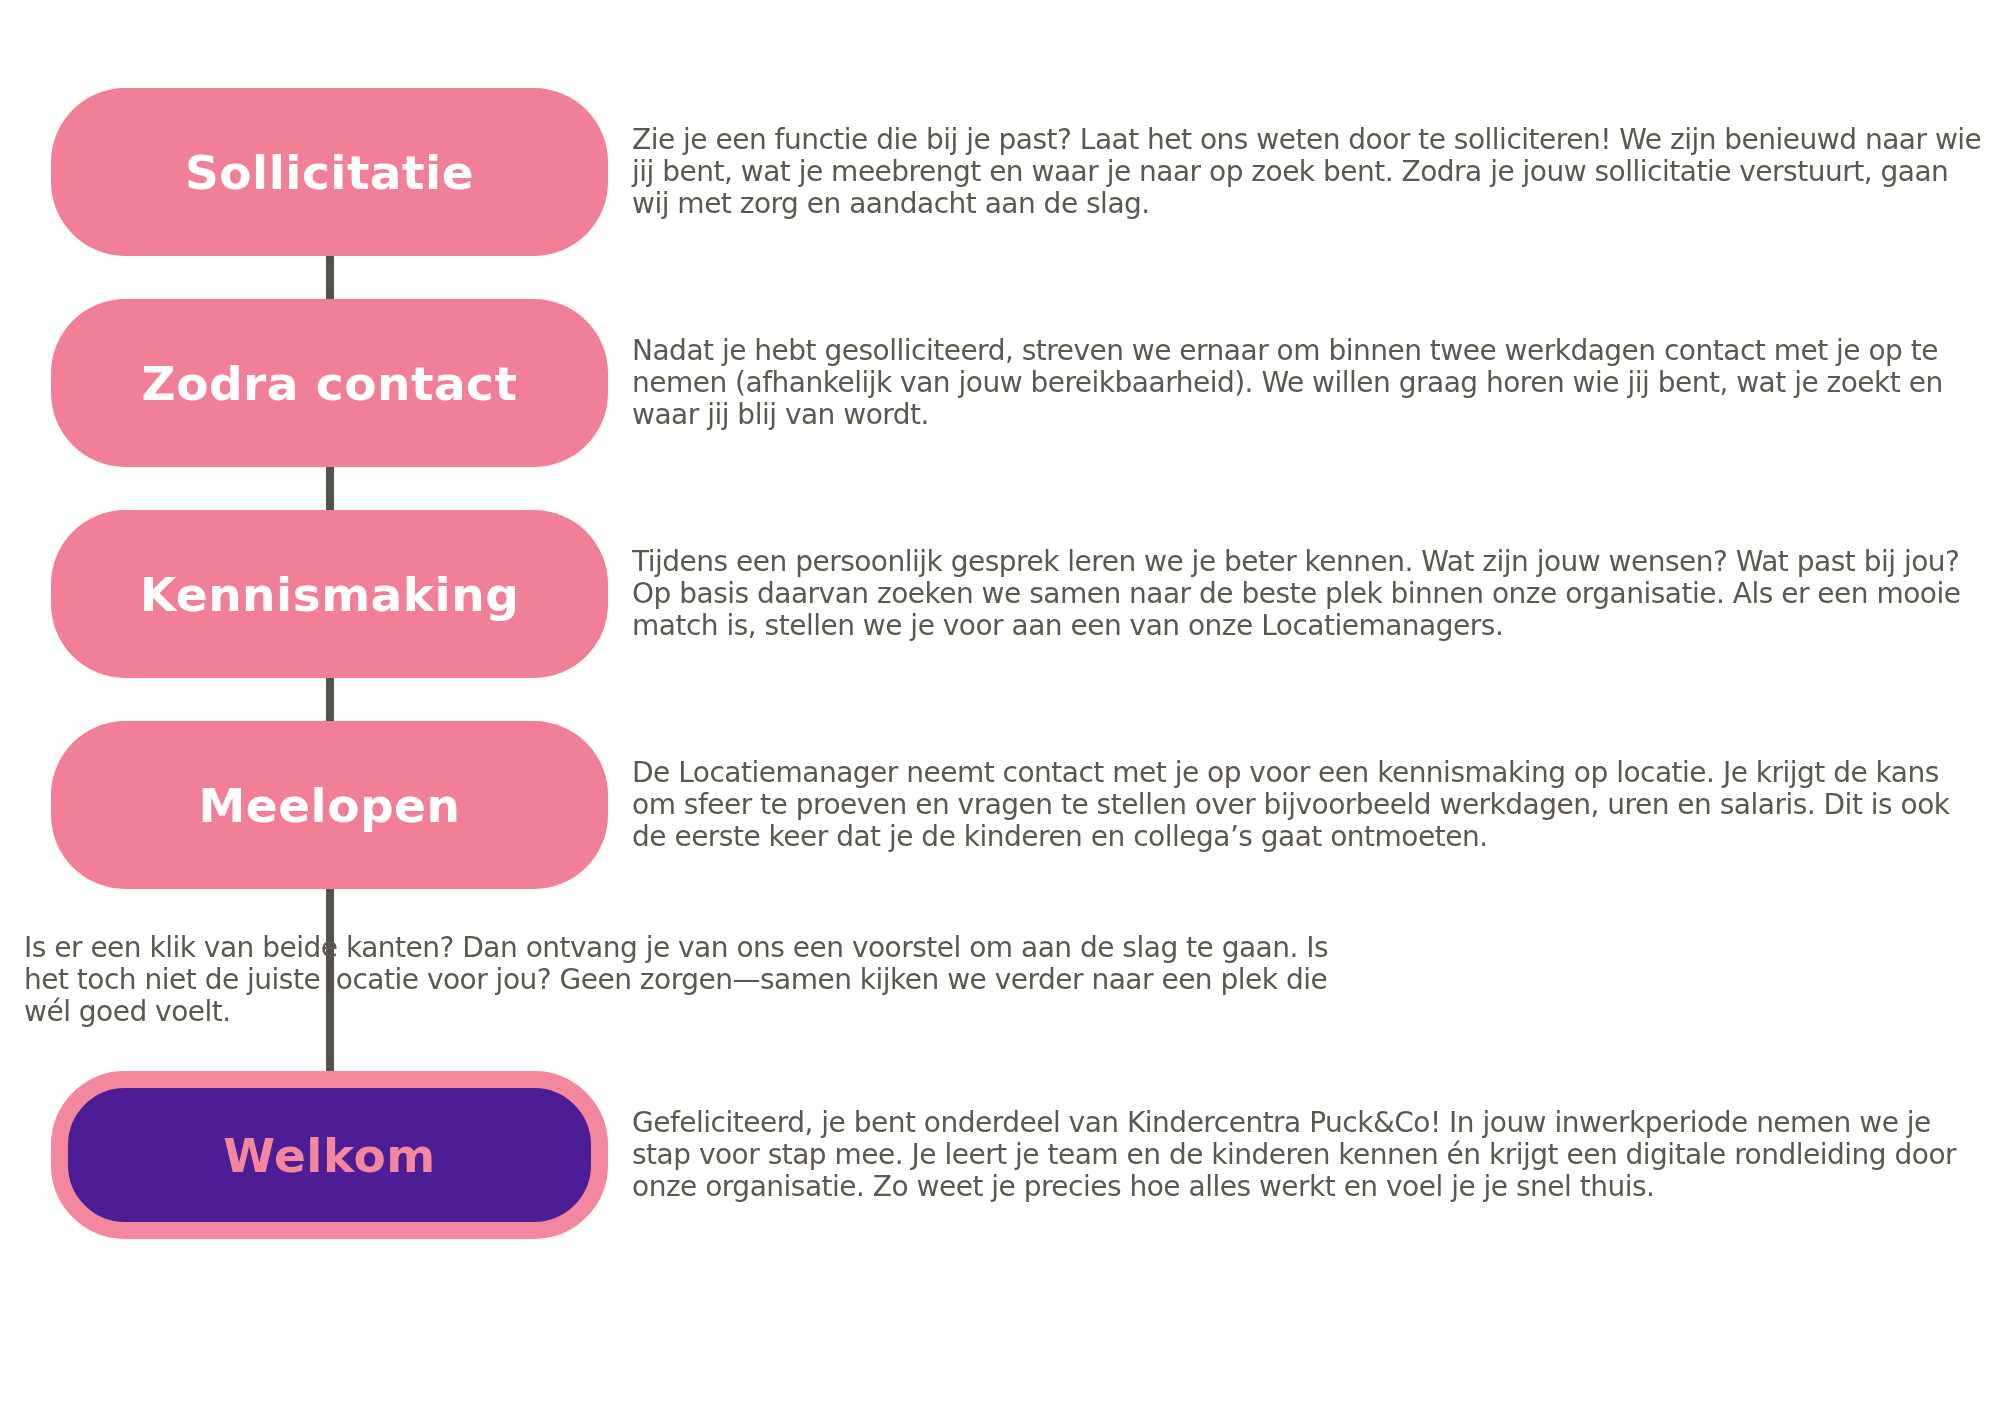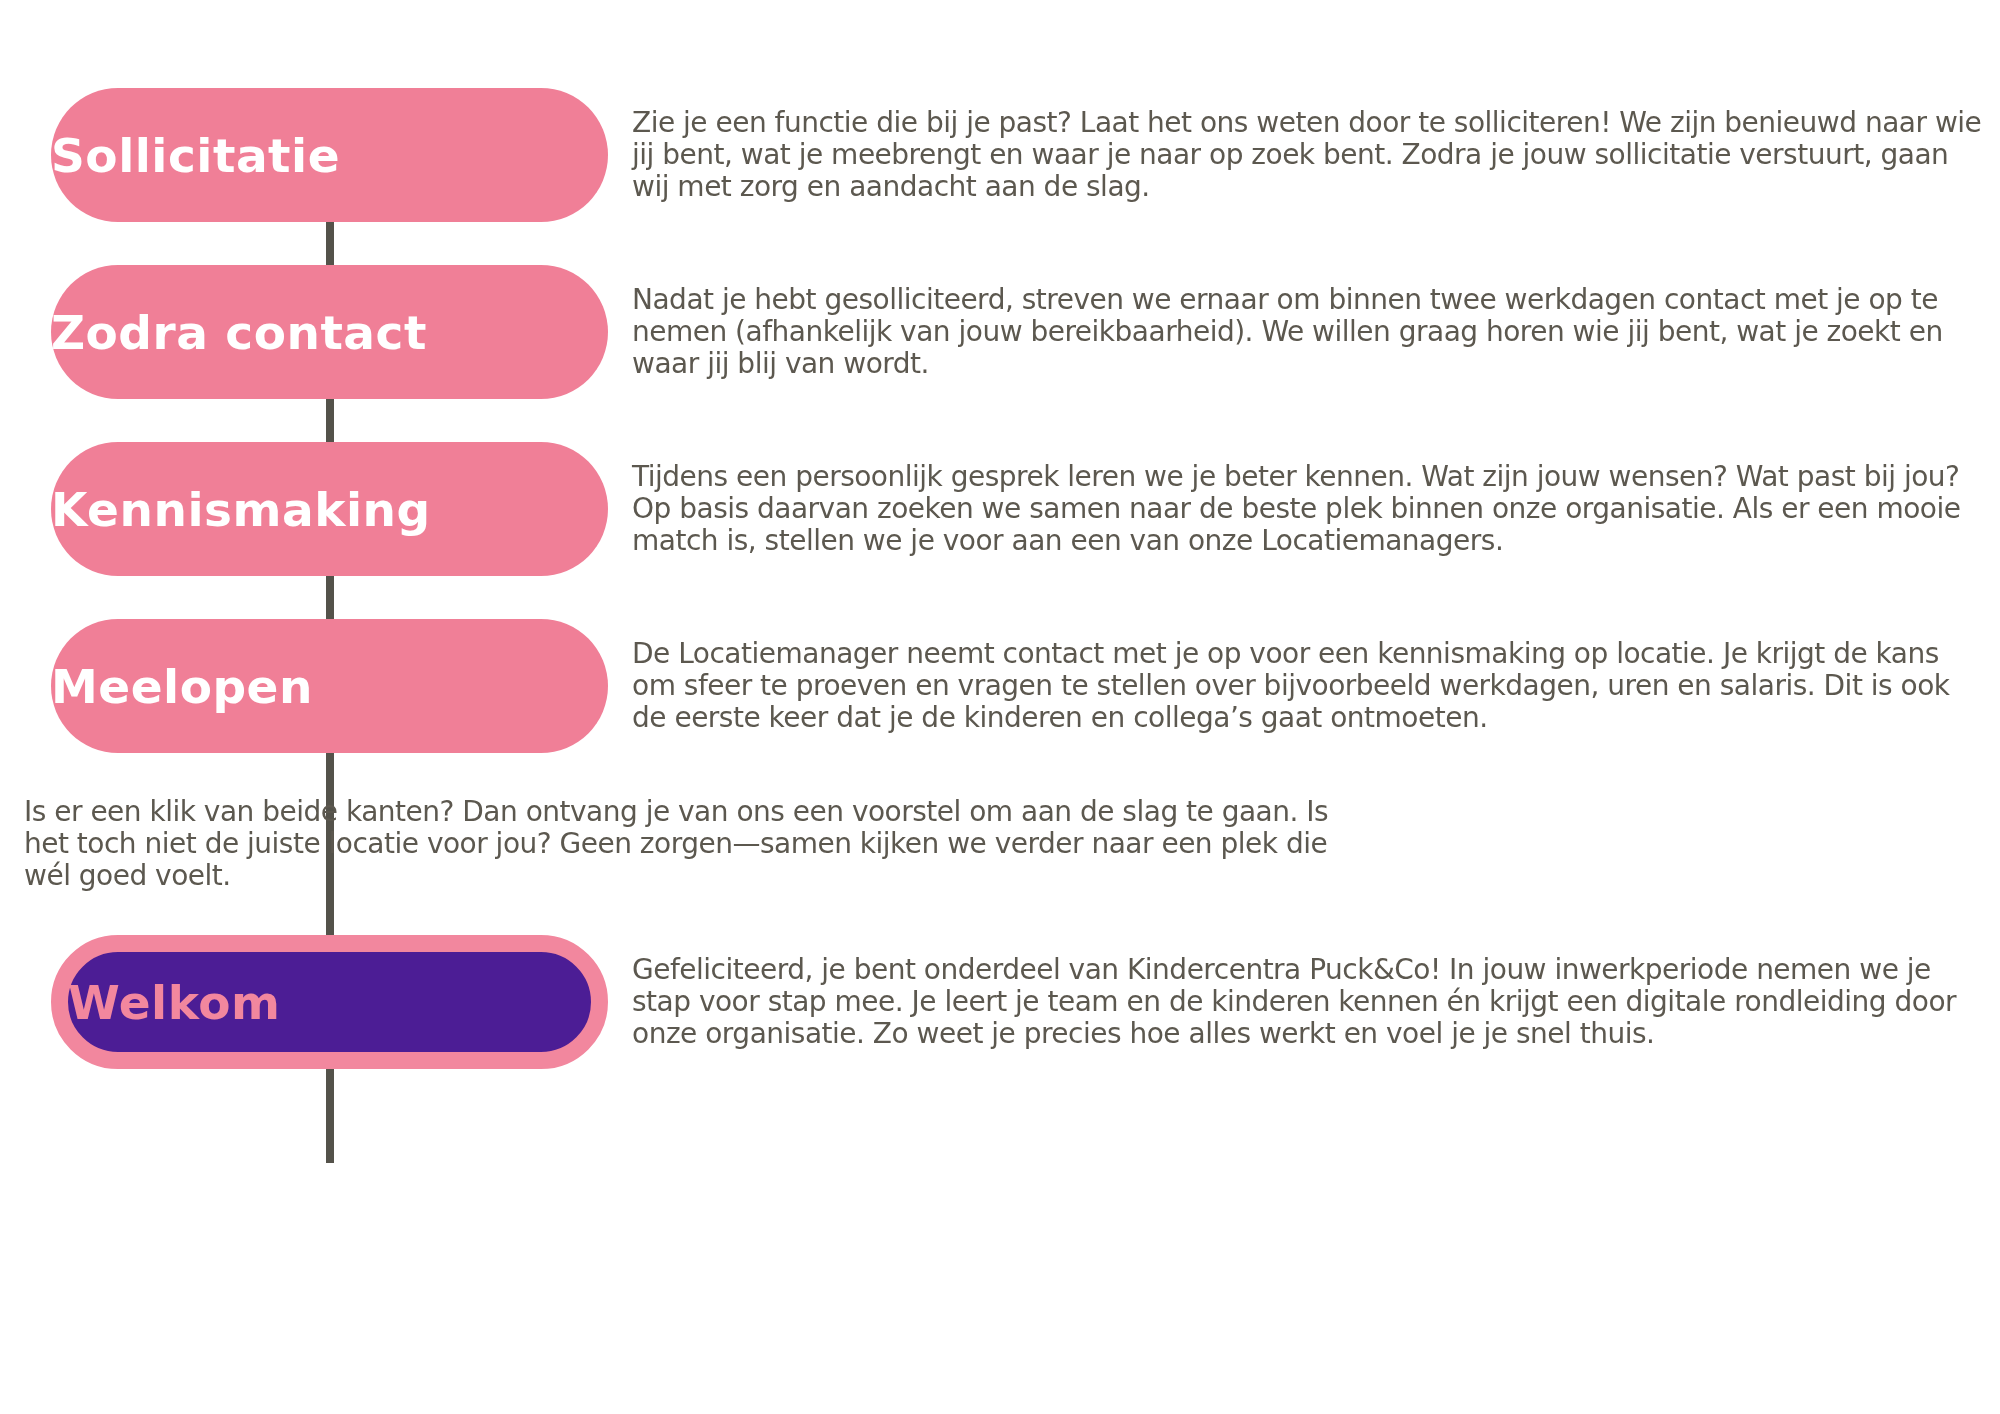--- a/index.html
+++ b/index.html
@@ -35,27 +35,27 @@
     position: relative;
     z-index: 1;
     display: flex;
     align-items: center;
     margin-bottom: 43px;
   }
   .step:last-child { margin-bottom: 0; }
   .pill {
     flex: 0 0 557px;
     width: 557px;
-    height: 134px;
+    height: 168px;
     margin-left: 51px;
     border-radius: 74px;
     background: #f07f97;
     display: flex;
     align-items: center;
-    justify-content: flex-start;
+    justify-content: center;
   }
   .pill-label {
     color: #ffffff;
     font-weight: bold;
     font-size: 47px;
     letter-spacing: 0.5px;
     white-space: nowrap;
   }
   .pill.outlined {
     background: #4c1d95;

